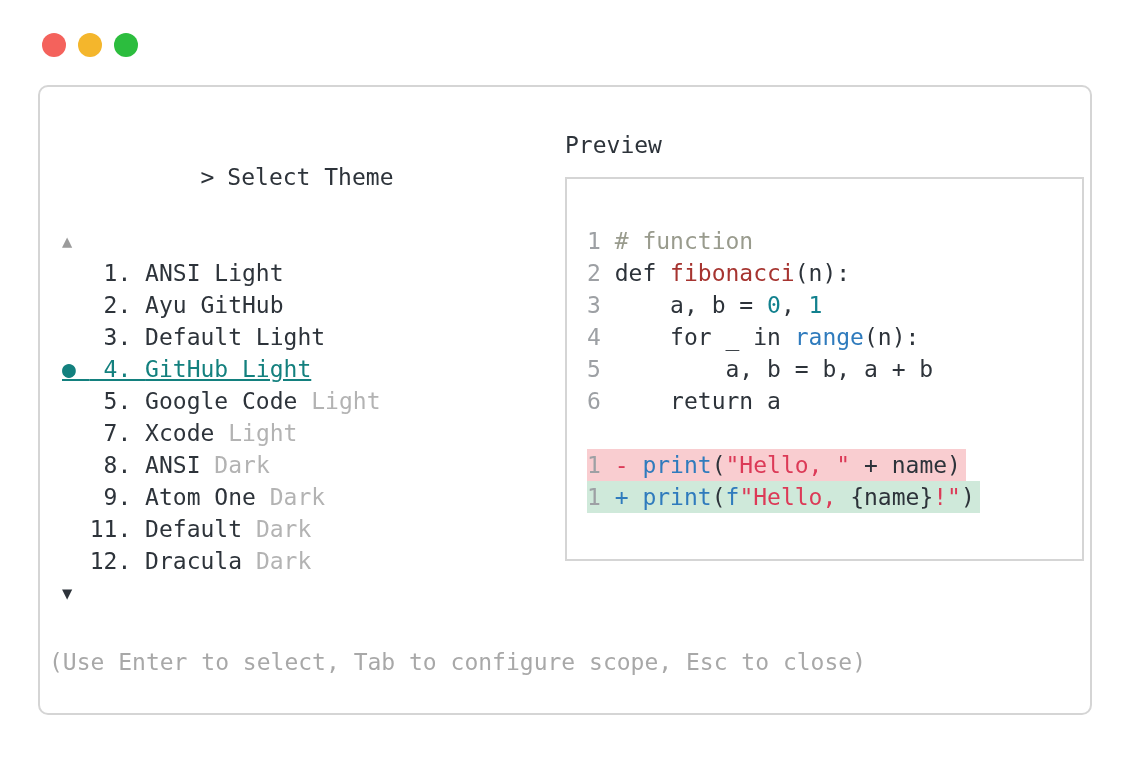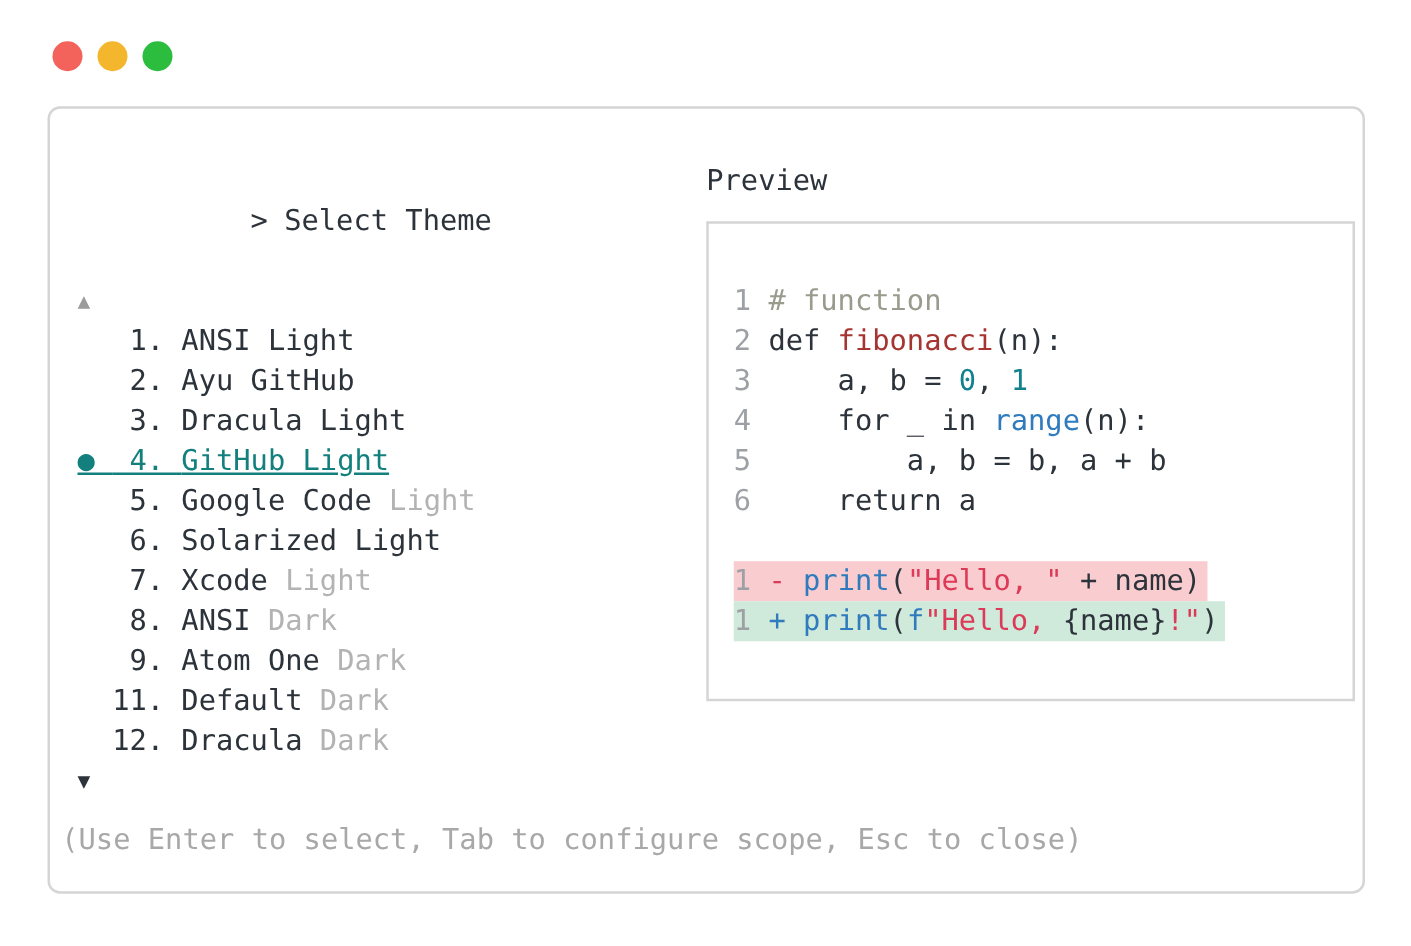--- a/index.html
+++ b/index.html
@@ -65,21 +65,21 @@
   .code-line.bg-added   { background: var(--added_bg);   width: max-content; padding-right: 5px; }
   .lineno { color: var(--lineno); }
   .tok-plain   { color: var(--text); }
   .tok-comment { color: var(--comment); margin-top: 28px; }
   .tok-func    { color: var(--func); }
   .tok-literal { color: var(--literal); }
   .tok-builtin { color: var(--builtin); }
   .tok-string  { color: var(--string); }
 
   .hint {
-    margin-top: 18px; margin-left: -13px;
+    margin-top: 40px; margin-left: -13px;
     font-size: 23px; line-height: 26px;
     color: var(--hint); white-space: pre;
   }
 </style>
 </head>
 <body>
 
 <div class="stage">
 
   <div class="traffic-lights">
@@ -92,24 +92,23 @@
     <div class="columns">
 
       <div class="left-col">
         <div class="title-row">
           <span class="prompt">&gt;</span><span>Select Theme</span>
         </div>
         <div class="arrow up">▲</div>
         <ul class="theme-list" id="theme-list">
             <li class="theme-item"><span class="ind">  </span><span> 1. </span><span>ANSI Light</span></li>
             <li class="theme-item"><span class="ind">  </span><span> 2. </span><span>Ayu GitHub</span></li>
-            <li class="theme-item"><span class="ind">  </span><span> 3. </span><span>Dracula Light</span></li>
+            <li class="theme-item"><span class="ind">  </span><span> 3. </span><span>Default Light</span></li>
             <li class="theme-item selected"><span class="ind">● </span><span> 4. </span><span>GitHub Light</span></li>
             <li class="theme-item"><span class="ind">  </span><span> 5. </span><span>Google Code </span><span class="dim">Light</span></li>
-            <li class="theme-item"><span class="ind">  </span><span> 6. </span><span>Solarized Light</span></li>
             <li class="theme-item"><span class="ind">  </span><span> 7. </span><span>Xcode </span><span class="dim">Light</span></li>
             <li class="theme-item"><span class="ind">  </span><span> 8. </span><span>ANSI </span><span class="dim">Dark</span></li>
             <li class="theme-item"><span class="ind">  </span><span> 9. </span><span>Atom One </span><span class="dim">Dark</span></li>
             <li class="theme-item"><span class="ind">  </span><span>11. </span><span>Default </span><span class="dim">Dark</span></li>
             <li class="theme-item"><span class="ind">  </span><span>12. </span><span>Dracula </span><span class="dim">Dark</span></li>
           </ul>
         <div class="arrow down">▼</div>
       </div>
 
       <div class="right-col">

